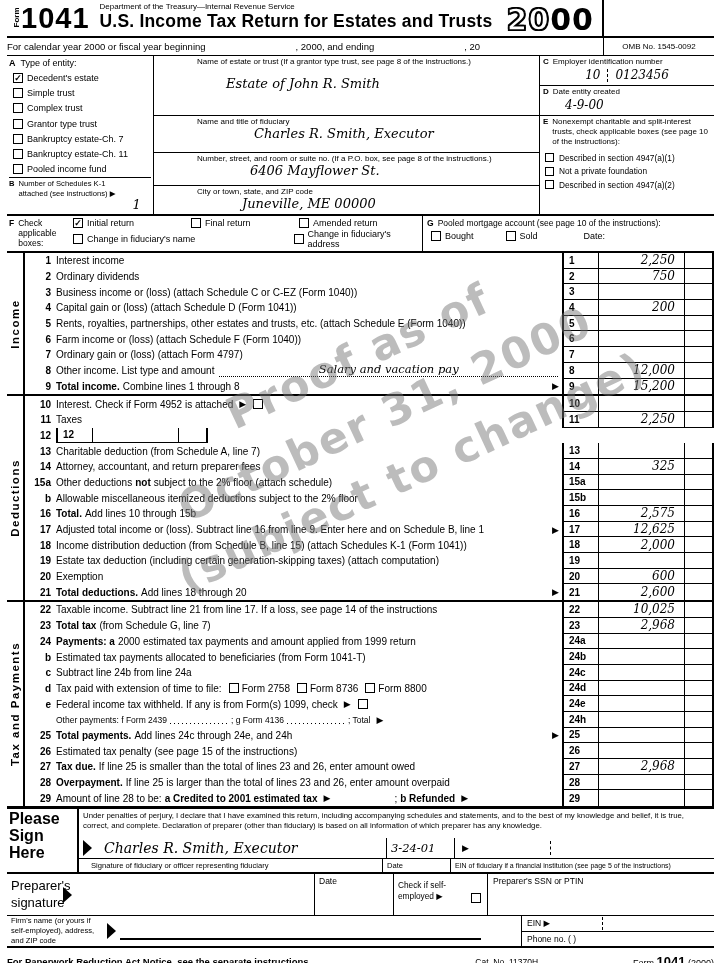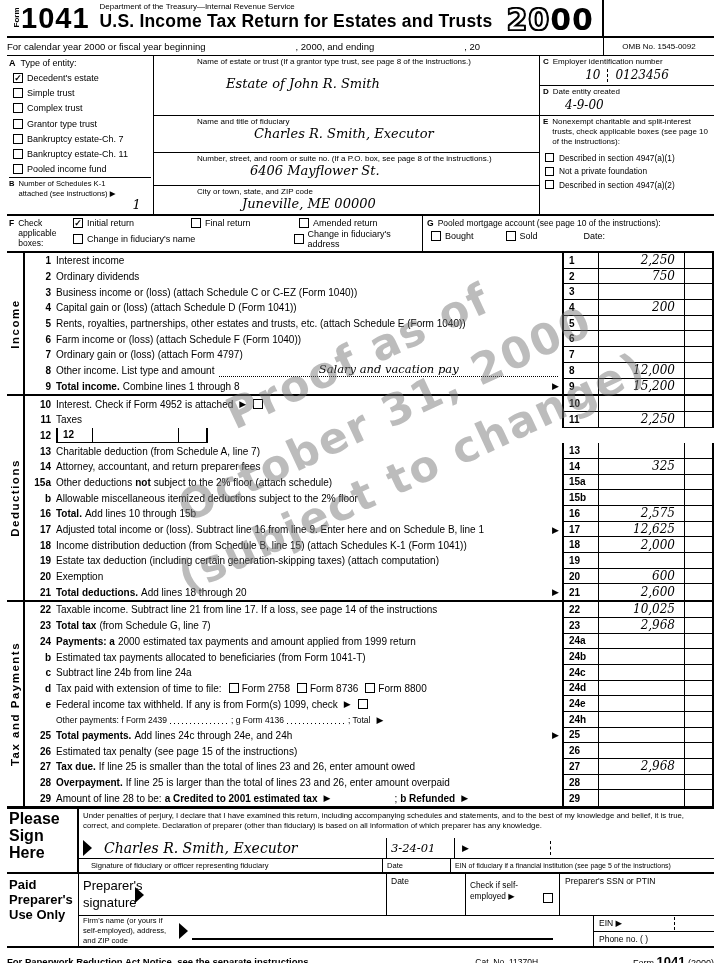--- a/index.html
+++ b/index.html
@@ -729,25 +729,20 @@
       </div>
       <div class="caprow">
         <div class="capsig">Signature of fiduciary or officer representing fiduciary</div>
         <div class="capdate">Date</div>
         <div class="capein">EIN of fiduciary if a financial institution (see page 5 of the instructions)</div>
       </div>
     </div>
   </div>
 
   <div class="preparea">
-    <div class="preplabel">
-      <div>Paid</div>
-        <div>Preparer's</div>
-        <div>Use Only</div>
-    </div>
     <div class="prepmain">
       <div class="preprow1">
         <div class="psig">
             <span class="lab">Preparer's signature</span>
             <span class="bigarr"></span>
           </div>
         <div class="pdate">Date</div>
         <div class="pself">
             <span class="txt">Check if self-employed ▶</span>
             <span class="cb" style="align-self:center"></span>

